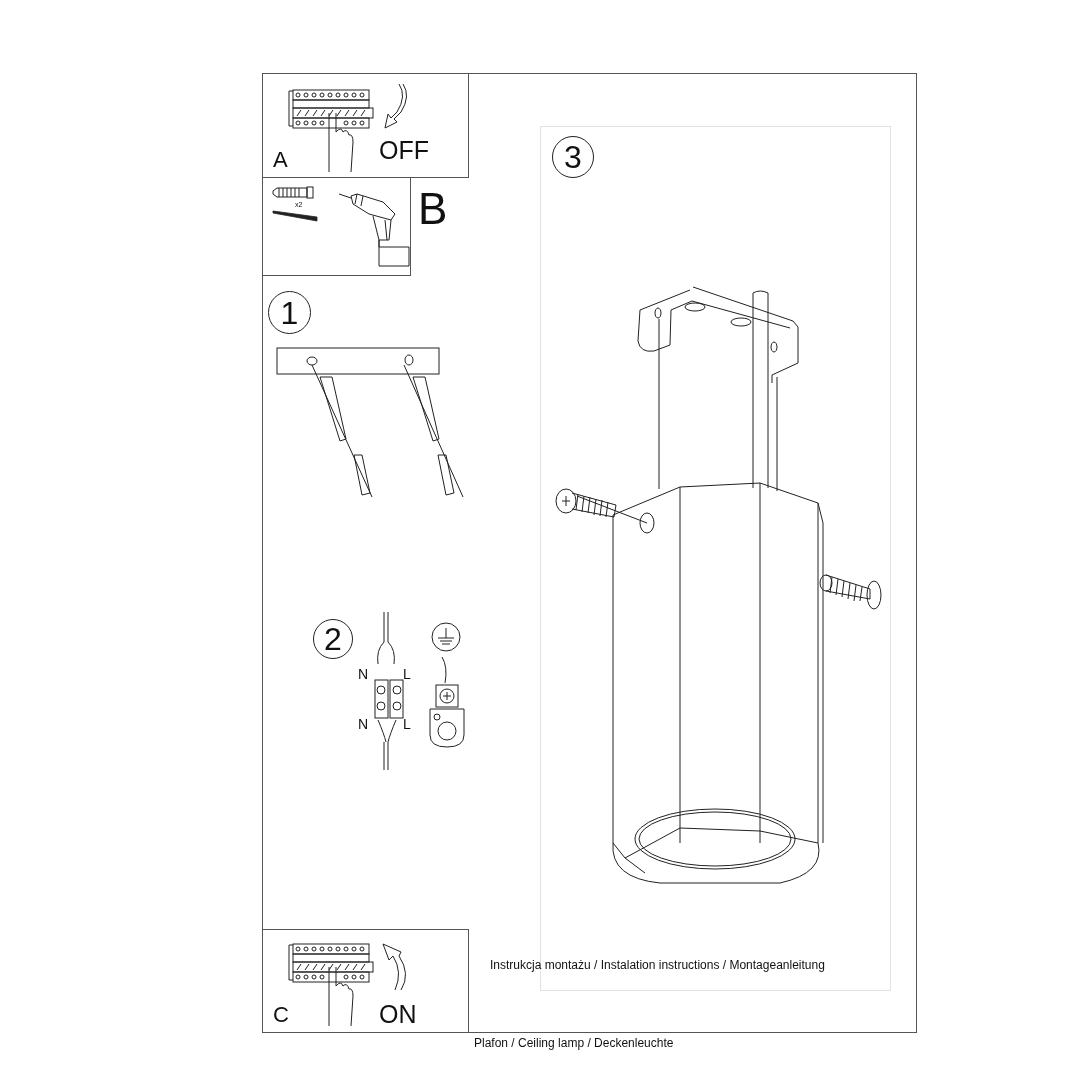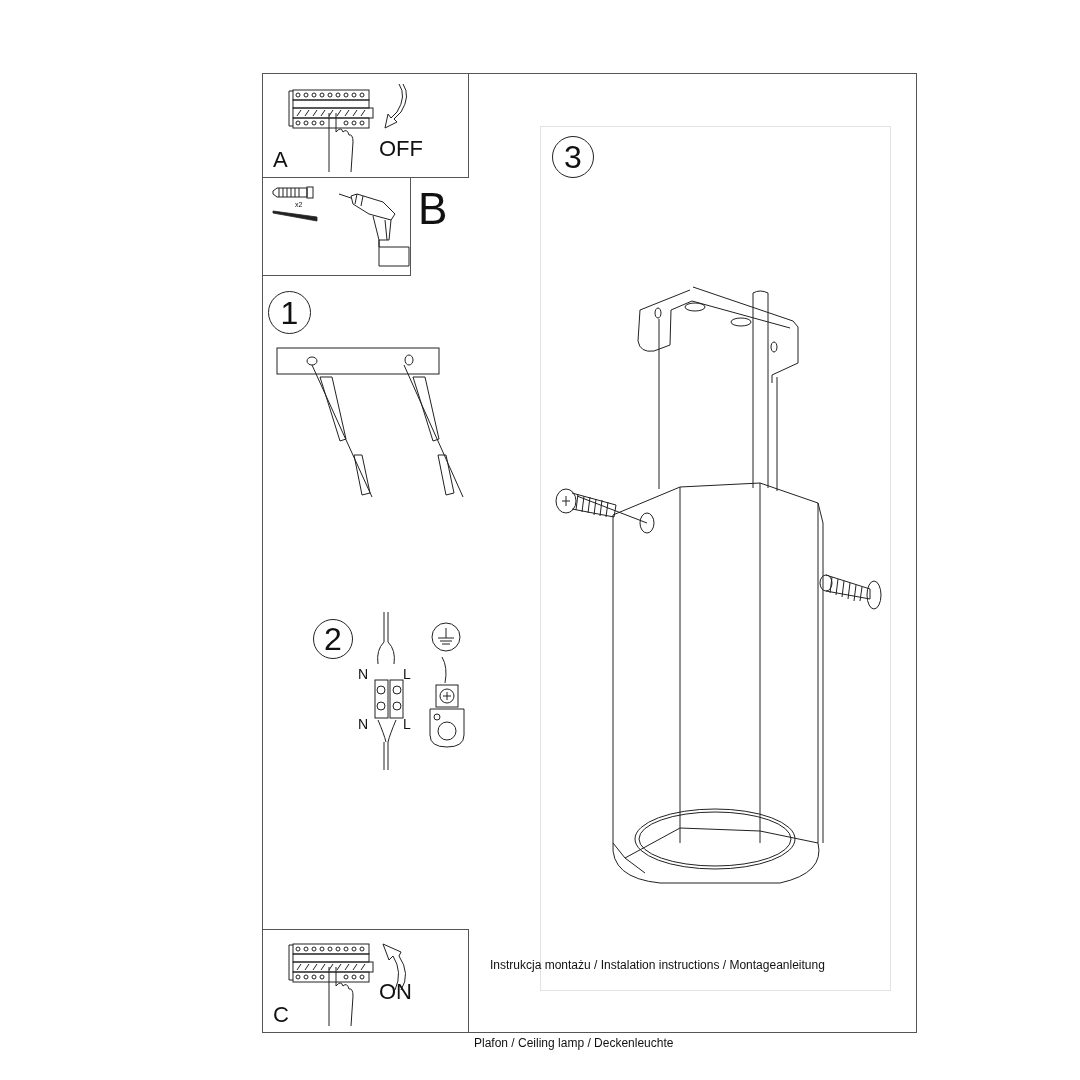--- a/index.html
+++ b/index.html
@@ -2,21 +2,21 @@
 <html><head>
 <meta charset="utf-8">
 <style>
   html,body{margin:0;padding:0;background:#ffffff;}
   body{width:1080px;height:1080px;position:relative;overflow:hidden;font-family:"Liberation Sans",sans-serif;color:#111;}
   .sheet{position:absolute;left:262px;top:73px;width:655px;height:960px;border:1.5px solid #555;box-sizing:border-box;}
   .panel{position:absolute;border:1.2px solid #555;box-sizing:border-box;background:#fff;}
   .abs{position:absolute;}
   .letter{position:absolute;font-size:22px;line-height:1;}
   .bigletter{position:absolute;font-size:44px;line-height:1;}
-  .offon{position:absolute;font-size:22px;line-height:1;}
+  .offon{position:absolute;font-size:25px;line-height:1;}
   .step-circle{position:absolute;border:1.3px solid #222;border-radius:50%;display:flex;align-items:center;justify-content:center;font-size:32px;line-height:1;box-sizing:border-box;}
   .inner-frame{position:absolute;left:540px;top:126px;width:351px;height:865px;border:1px solid #e2e2e2;box-sizing:border-box;}
   .footer-line{position:absolute;left:474px;font-size:12px;line-height:1;color:#111;white-space:nowrap;}
   .wire-lbl{position:absolute;font-size:14px;line-height:1;}
   svg{position:absolute;overflow:visible;}
 </style>
 </head>
 <body>
 
 <div class="sheet"></div>
@@ -207,18 +207,18 @@
           <circle cx="67" cy="35" r="2"></circle>
           <circle cx="75" cy="35" r="2"></circle>
       </g>
       <path d="M10 28 L14 22 M18 28 L22 22 M26 28 L30 22 M34 28 L38 22 M42 28 L46 22 M50 28 L54 22 M58 28 L62 22 M66 28 L70 22 M74 28 L78 22"></path>
       <path d="M42 25 L42 84 M49 25 L49 44 Q54 38 56 44 Q60 40 62 47 Q66 46 66 54 L64 84"></path>
     </g>
   </svg>
   <svg style="left:116px;top:8px;" width="35" height="55" viewBox="0 0 35 55">
     <path d="M22 52 Q32 36 20 18 L22 14 L4 6 L10 22 L14 18 Q24 34 16 52" fill="none" stroke="#222" stroke-width="1"></path>
   </svg>
-  <div class="offon" style="left:116px;top:51px;">ON</div>
+  <div class="offon" style="left:116px;top:72px;">ON</div>
   <div class="letter" style="left:10px;top:74px;">C</div>
 </div>
 
 <div class="footer-line" style="top:959px;margin-left:16px;">Instrukcja montażu / Instalation instructions / Montageanleitung</div>
 <div class="footer-line" style="top:1037px;">Plafon / Ceiling lamp / Deckenleuchte</div>
 
 </body></html>

